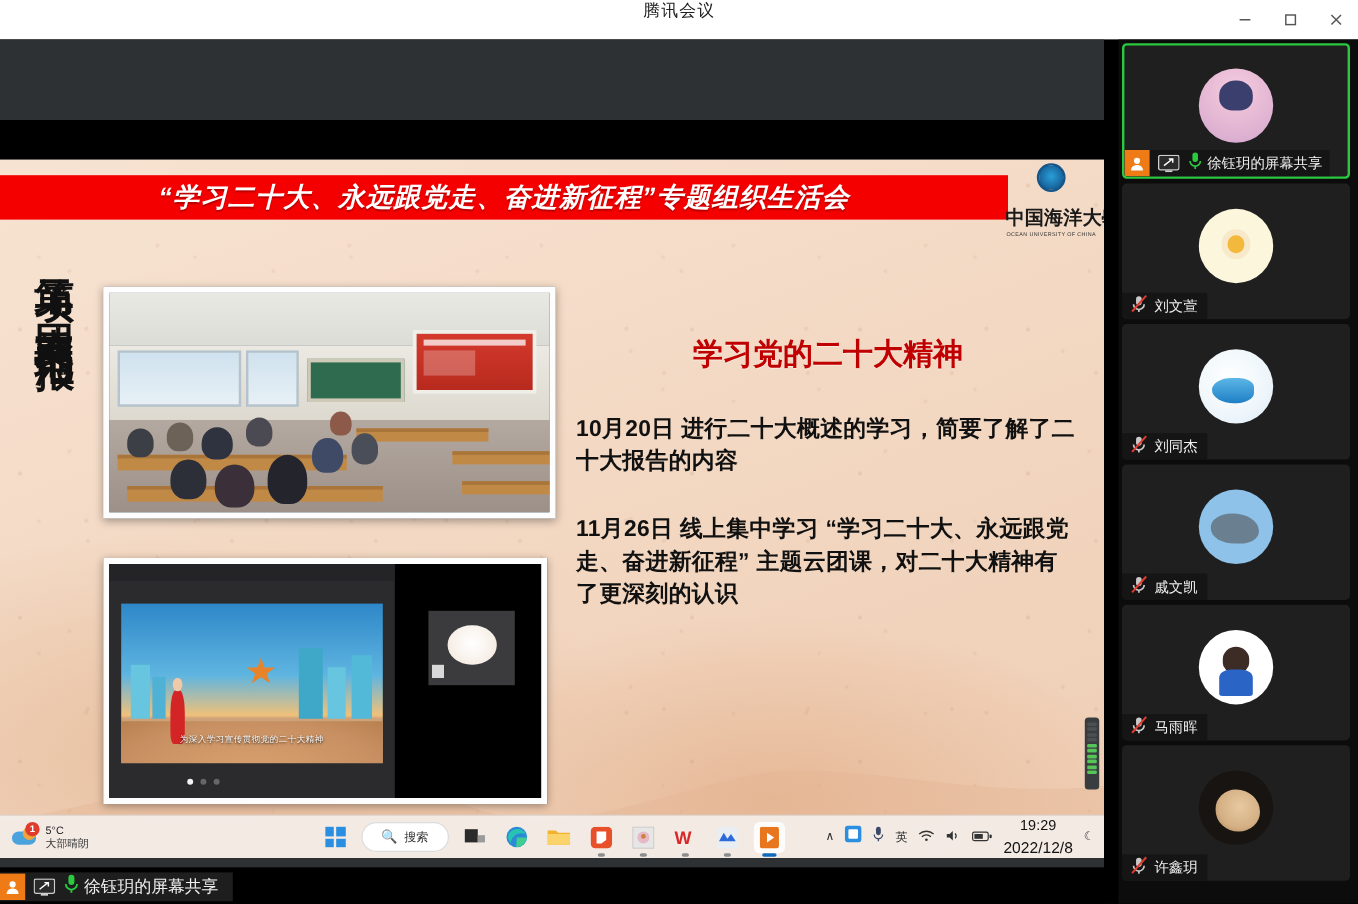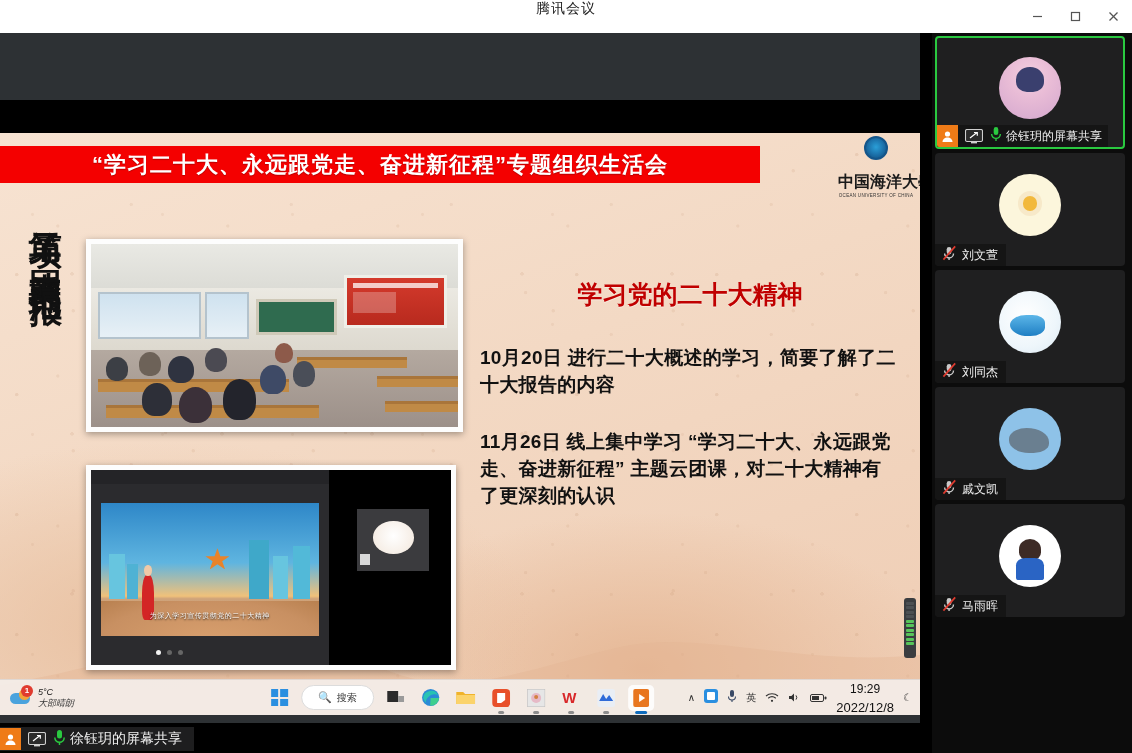--- a/index.html
+++ b/index.html
@@ -44,22 +44,22 @@
       radial-gradient(circle at 92% 14%, rgba(190,140,105,.14) 0 1.3px, transparent 2px);
     background-size:140px 120px,170px 150px,120px 140px,160px 130px,150px 160px,130px 110px,180px 140px;
     pointer-events:none;
   }
   
   #desktop .mountain{
     position:absolute; left:0; bottom:0; width:100%; height:180px; opacity:.55;
   }
 
   
-  #banner{ position:absolute; left:0; top:13px; width:760px; height:37px; background:#f40000;
-    display:flex; align-items:center; justify-content:center; z-index:3; }
+  #banner{ position:absolute; left:0; top:13px; width:840px; height:37px; background:#f40000;
+    display:flex; align-items:center; justify-content:center; z-index:3;font-style:italic; }
   #banner .btxt{ color:#fff; font-size:22px; font-weight:bold; letter-spacing:1px; white-space:nowrap;
     text-shadow:0 1px 1px rgba(0,0,0,.25); }
   #logo{ position:absolute; right:6px; top:3px; width:76px; z-index:3; text-align:center; }
   #logo .seal{ width:24px; height:24px; border-radius:50%; margin:0 auto;
     background:radial-gradient(circle at 50% 45%, #2a9fd8 0%, #1b6fa8 55%, #0d4a78 100%);
     border:2px solid #14558a; }
   #logo .cn{ font-size:16px; font-weight:bold; color:#1a1a1a; margin-top:12px; white-space:nowrap;
     font-family:"Liberation Serif","DejaVu Serif",serif; }
   #logo .en{ font-size:4.5px; color:#333; letter-spacing:.3px; white-space:nowrap; }
 
@@ -134,21 +134,21 @@
     background:rgba(243,238,233,.92); border-top:1px solid rgba(0,0,0,.08); z-index:4;
     display:flex; align-items:center; }
   #weather{ display:flex; align-items:center; gap:6px; margin-left:10px; }
   #weather .wicon{ position:relative; width:22px; height:18px; }
   #weather .wicon .cloud{ position:absolute; left:0; top:4px; width:20px; height:11px;
     background:#4aa3dd; border-radius:9px; }
   #weather .wicon .cloud:after{ content:""; position:absolute; left:9px; top:-4px; width:11px; height:11px;
     background:#f2a33a; border-radius:50%; }
   #weather .badge{ position:absolute; left:11px; top:-4px; width:12px; height:12px; border-radius:50%;
     background:#e03b2f; color:#fff; font-size:8px; line-height:12px; text-align:center; font-weight:bold; }
-  #weather .wtxt{ line-height:1.15;font-style:italic; }
+  #weather .wtxt{ line-height:1.15; }
   #weather .wtxt .t1{ font-size:9px; color:#1a1a1a; }
   #weather .wtxt .t2{ font-size:9px; color:#3a3a3a; }
   #tb-center{ position:absolute; left:50%; transform:translateX(-50%); display:flex; align-items:center; gap:9px; }
   .tb-ico{ width:26px; height:26px; display:flex; align-items:center; justify-content:center;
     border-radius:5px; position:relative; }
   .tb-ico.active{ background:rgba(255,255,255,.85); }
   .tb-ico.active:after{ content:""; position:absolute; bottom:-3px; left:7px; width:12px; height:3px;
     background:#0f6cbd; border-radius:2px; }
   .tb-ico.run:after{ content:""; position:absolute; bottom:-3px; left:10px; width:6px; height:3px;
     background:#8d8d8d; border-radius:2px; }
@@ -561,15 +561,29 @@
               <rect x="5" y="2" width="5" height="8" rx="2.5" fill="#c9c9c9"></rect>
               <path d="M2.8 9a4.7 4.7 0 0 0 9.4 0" stroke="#c9c9c9" stroke-width="1.5" fill="none"></path>
               <line x1="7.5" y1="13.6" x2="7.5" y2="16" stroke="#c9c9c9" stroke-width="1.5"></line>
               <line x1="1.5" y1="15.5" x2="14" y2="1.5" stroke="#e03b2f" stroke-width="1.8"></line>
             </svg>
         </span>
         <span class="nm">马雨晖</span>
       </div>
     </div>
 
+    <div class="tile">
+      <div class="avatar av-dog"></div>
+      <div class="label">
+        <span class="ic-mic-muted">
+          <svg width="16" height="16" viewBox="0 0 17 17">
+              <rect x="5" y="2" width="5" height="8" rx="2.5" fill="#c9c9c9"></rect>
+              <path d="M2.8 9a4.7 4.7 0 0 0 9.4 0" stroke="#c9c9c9" stroke-width="1.5" fill="none"></path>
+              <line x1="7.5" y1="13.6" x2="7.5" y2="16" stroke="#c9c9c9" stroke-width="1.5"></line>
+              <line x1="1.5" y1="15.5" x2="14" y2="1.5" stroke="#e03b2f" stroke-width="1.8"></line>
+            </svg>
+        </span>
+        <span class="nm">许鑫玥</span>
+      </div>
+    </div>
 
   </div>
 </div>
 
 </body></html>

